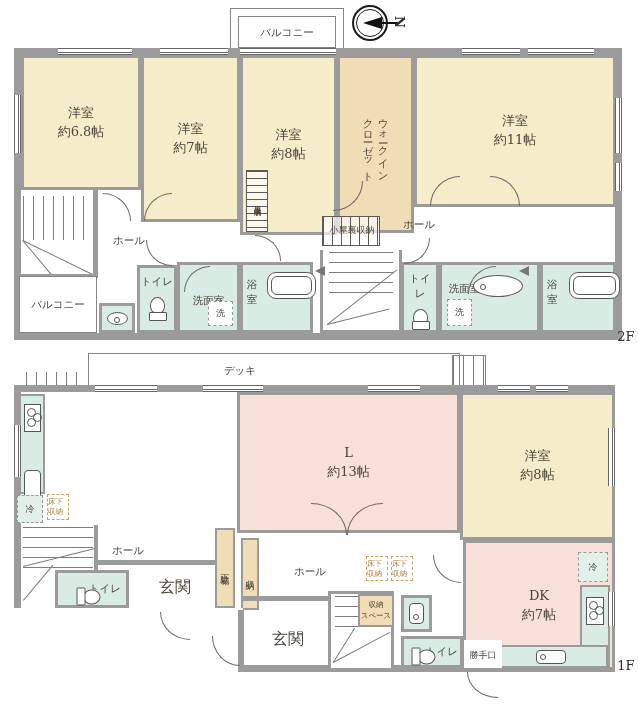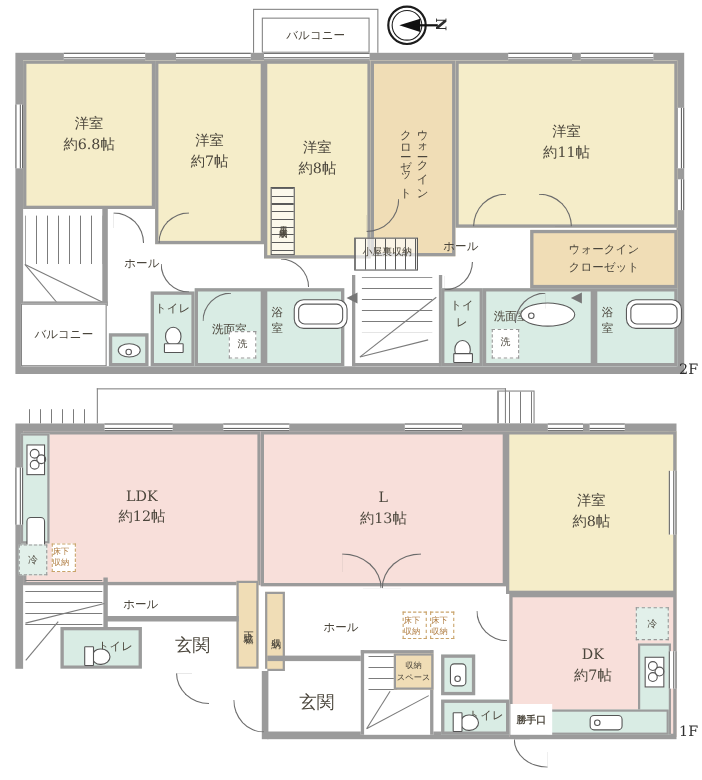--- a/index.html
+++ b/index.html
@@ -89,24 +89,20 @@
   <div class="abs r cream" style="left:141px;top:55px;width:99px;height:167px;">洋室
 約7帖</div>
   <div class="abs r cream" style="left:240px;top:55px;width:97px;height:180px;">洋室
 約8帖</div>
   <div class="abs r tan" style="left:337px;top:55px;width:77px;height:178px;">
     <span class="v sm">ウォークイン
 クローゼット</span>
   </div>
   <div class="abs r cream" style="left:414px;top:55px;width:202px;height:152px;">洋室
 約11帖</div>
-  <div class="abs r tan" style="left:482px;top:209px;width:134px;height:53px;">
-    <span class="sm">ウォークイン
-クローゼット</span>
-  </div>
 
   <div class="abs ladder lad-h" style="left:246px;top:170px;width:22px;height:62px;"></div>
   <div class="abs lbl xxs v" style="left:248px;top:172px;width:18px;height:58px;">小屋裏収納</div>
   <div class="abs ladder lad-v" style="left:322px;top:216px;width:58px;height:30px;"></div>
   <div class="abs lbl xs" style="left:310px;top:223px;width:84px;height:15px;">小屋裏収納</div>
 
   <div class="abs lbl sm" style="left:98px;top:233px;width:62px;height:15px;">ホール</div>
   <div class="abs lbl sm" style="left:390px;top:217px;width:58px;height:15px;">ホール</div>
 
   <div class="abs wall" style="left:93px;top:190px;width:5px;height:88px;"></div>
@@ -171,27 +167,26 @@
   <div class="abs arc q-nw" style="left:430px;top:176px;width:30px;height:30px;"></div>
   <div class="abs arc q-ne" style="left:490px;top:176px;width:30px;height:30px;"></div>
   <div class="abs arc q-sw" style="left:146px;top:240px;width:26px;height:26px;"></div>
   <div class="abs arc q-nw" style="left:184px;top:266px;width:26px;height:26px;"></div>
   <div class="abs arc q-nw" style="left:468px;top:266px;width:28px;height:28px;"></div>
   <div class="abs arc q-se" style="left:404px;top:238px;width:26px;height:26px;"></div>
 
   <div class="abs lbl ftag" style="left:614px;top:329px;width:24px;height:16px;">2F</div>
 
   <div class="abs thin" style="left:88px;top:353px;width:372px;height:34px;border-bottom:none;"></div>
+  <div class="abs lbl sm" style="left:180px;top:362px;width:120px;height:16px;">デッキ</div>
   <div class="abs thin tr-v" style="left:452px;top:355px;width:34px;height:31px;"></div>
   <div class="abs tr-v" style="left:26px;top:372px;width:60px;height:15px;"></div>
 
   <div class="abs outer" style="left:14px;top:385px;width:601px;height:287px;"></div>
 
-  <div class="abs r pink" style="left:21px;top:392px;width:216px;height:140px;">LDK
-約12帖</div>
   <div class="abs r pink" style="left:237px;top:392px;width:223px;height:141px;">L
 約13帖</div>
   <div class="abs r cream" style="left:460px;top:392px;width:155px;height:148px;">洋室
 約8帖</div>
   <div class="abs r pink" style="left:463px;top:540px;width:152px;height:130px;align-items:flex-start;padding-top:44px;">
     <span>DK
 約7帖</span>
   </div>
 
   <div class="abs mint" style="left:19px;top:394px;width:26px;height:100px;border:2px solid #9b9b9b;">
@@ -261,21 +256,21 @@
   </div>
 
   <div class="abs mint" style="left:401px;top:595px;width:31px;height:37px;border:3px solid #9b9b9b;">
     <div class="abs ksink" style="left:5px;top:5px;width:15px;height:21px;"></div>
   </div>
   <div class="abs r mint" style="left:401px;top:636px;width:62px;height:32px;justify-content:flex-end;padding-right:2px;">
     <div class="wc abs" style="left:6px;top:4px;transform:rotate(90deg);"><div class="bowl"></div><div class="tank"></div></div>
     <span class="sm">トイレ</span>
   </div>
   <div class="abs" style="left:464px;top:640px;width:38px;height:28px;background:#fff;"></div>
-  <div class="abs lbl xs" style="left:463px;top:648px;width:40px;height:14px;font-weight:bold;">勝手口</div>
+  <div class="abs lbl xs" style="left:463px;top:648px;width:40px;height:14px;">勝手口</div>
 
   <div class="abs win" style="left:95px;top:385px;width:62px;"></div>
   <div class="abs win" style="left:203px;top:385px;width:60px;"></div>
   <div class="abs win" style="left:368px;top:385px;width:52px;"></div>
   <div class="abs win" style="left:498px;top:385px;width:32px;"></div>
   <div class="abs win" style="left:536px;top:385px;width:32px;"></div>
   <div class="abs winv" style="left:14px;top:425px;height:52px;"></div>
   <div class="abs winv" style="left:608px;top:428px;height:58px;"></div>
   <div class="abs winv" style="left:608px;top:592px;height:34px;"></div>
 

